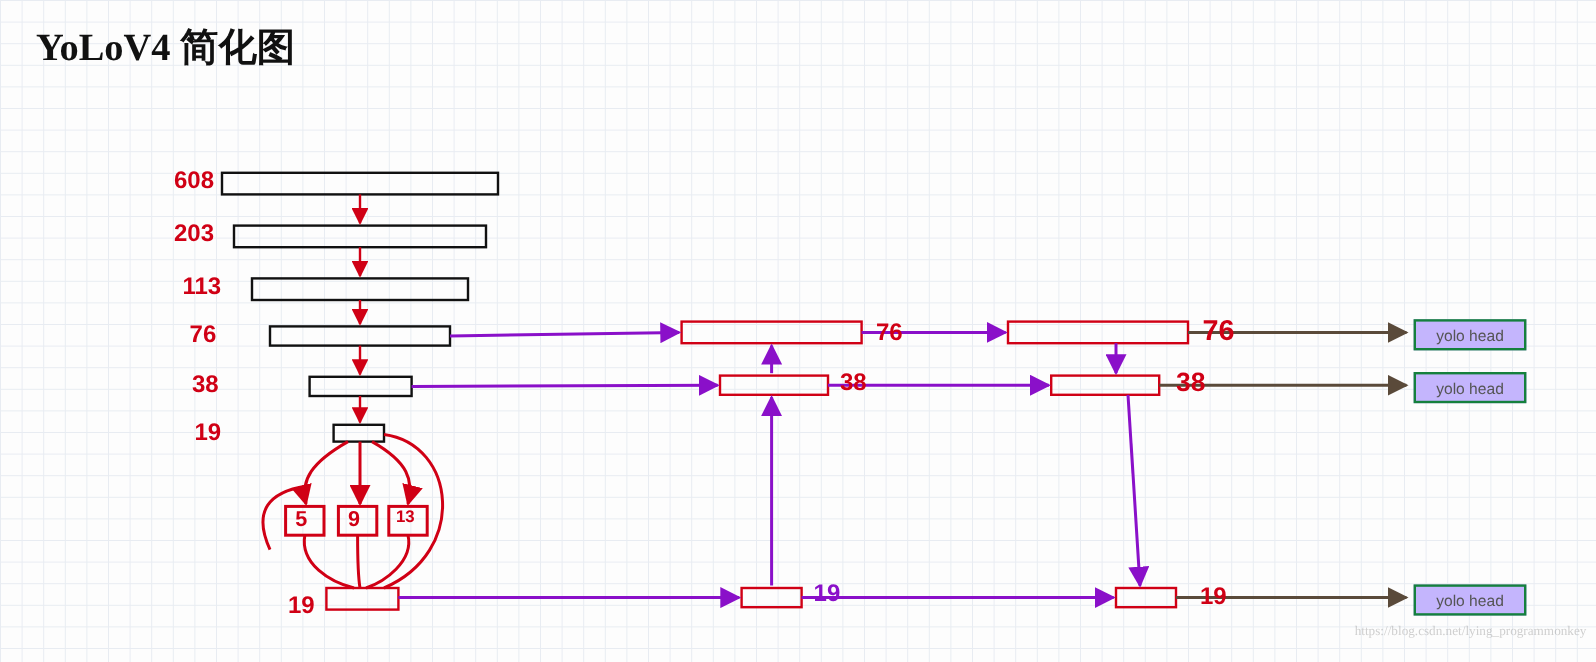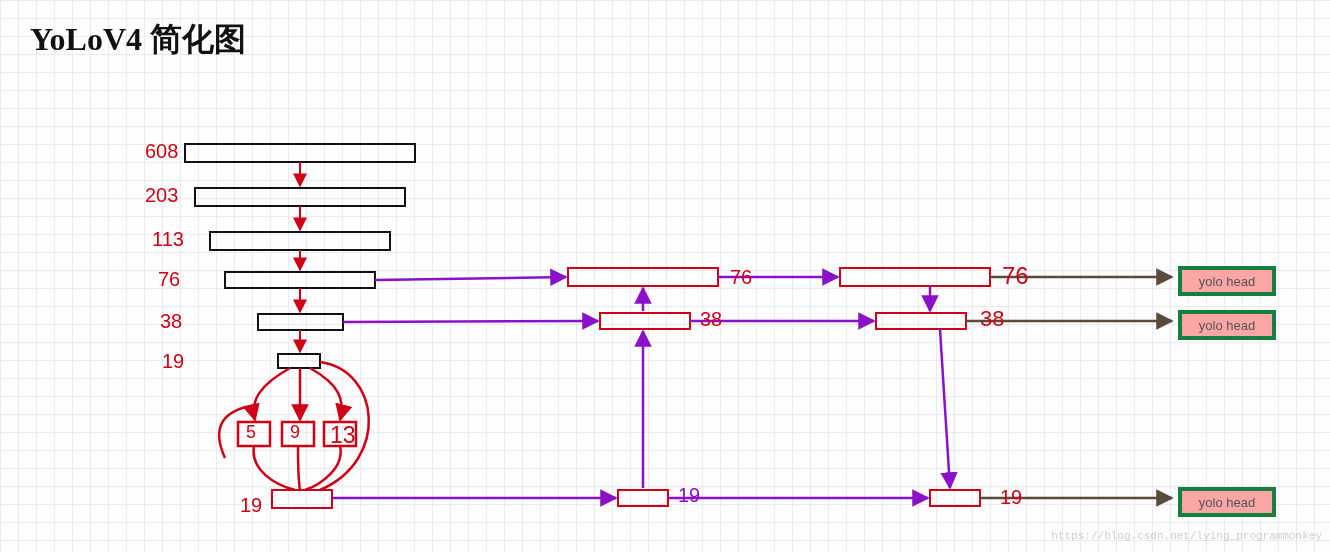--- a/index.html
+++ b/index.html
@@ -13,50 +13,50 @@
       linear-gradient(#e8ecf2 1px, transparent 1px),
       linear-gradient(90deg, #e8ecf2 1px, transparent 1px);
     background-size: 18px 18px;
     position: relative;
     overflow: hidden;
   }
   svg { position: absolute; top:0; left:0; }
   .label {
     position: absolute;
     font-size: 20px;
-    font-weight: normal;
+    font-weight: bold;
     color: #d00015;
     white-space: nowrap;
   }
   .label.purple { color: #8a10c9; }
   .head-box {
     position: absolute;
     width: 90px;
     height: 22px;
-    border: 4px solid #15803d;
-    background: #fca5a5;
+    border: 2px solid #15803d;
+    background: #c4b5fd;
     display: flex;
     align-items: center;
     justify-content: center;
     font-family: Arial, sans-serif;
     font-size: 13px;
     color: #555;
   }
   .title {
     position: absolute;
     top: 18px; left: 30px;
     font-size: 32px;
     font-weight: bold;
     font-family: "Segoe Script","Comic Sans MS",cursive;
     color: #111;
   }
   .watermark {
     position: absolute;
-    right: 8px; bottom: 10px;
-    font-family: Liberation Mono, monospace;
+    right: 8px; bottom: 20px;
+    font-family: Liberation Serif, serif;
     font-size: 11px;
     color: rgba(120,120,120,0.35);
   }
 </style>
 </head>
 <body>
 
 <div class="title">YoLoV4 简化图</div>
 
 <svg width="1330" height="552">
@@ -132,21 +132,21 @@
 
 <div class="label" style="left:145px; top:140px">608</div>
 <div class="label" style="left:145px; top:184px">203</div>
 <div class="label" style="left:152px; top:228px">113</div>
 <div class="label" style="left:158px; top:268px">76</div>
 <div class="label" style="left:160px; top:310px">38</div>
 <div class="label" style="left:162px; top:350px">19</div>
 
 <div class="label" style="left:246px; top:422px; font-size:18px">5</div>
 <div class="label" style="left:290px; top:422px; font-size:18px">9</div>
-<div class="label" style="left:330px; top:422px; font-size:23px">13</div>
+<div class="label" style="left:330px; top:422px; font-size:14px">13</div>
 <div class="label" style="left:240px; top:494px">19</div>
 
 <div class="label" style="left:730px; top:266px">76</div>
 <div class="label" style="left:700px; top:308px">38</div>
 <div class="label purple" style="left:678px; top:484px">19</div>
 
 <div class="label" style="left:1002px; top:262px; font-size:24px">76</div>
 <div class="label" style="left:980px;  top:306px; font-size:22px">38</div>
 <div class="label" style="left:1000px; top:486px">19</div>
 

